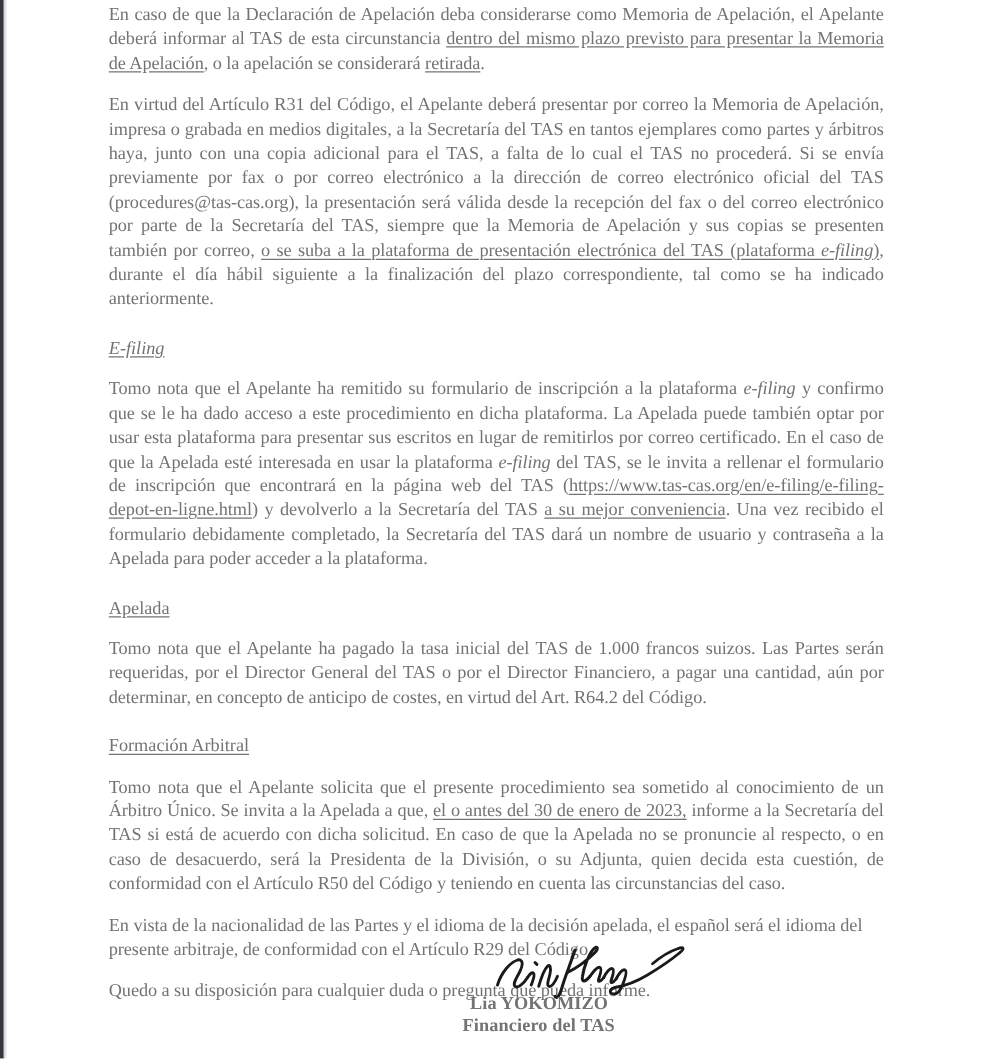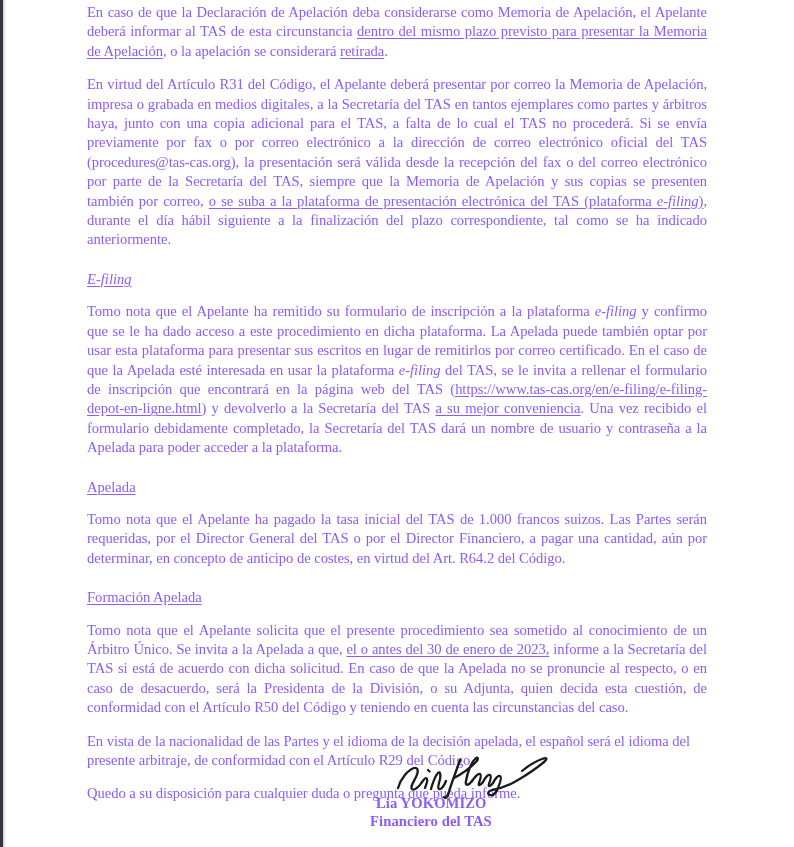--- a/index.html
+++ b/index.html
@@ -7,21 +7,21 @@
     padding: 0;
     background: #ffffff;
   }
   .page {
     position: relative;
     width: 794px;
     height: 847px;
     background: #ffffff;
     overflow: hidden;
     font-family: "Liberation Serif", "DejaVu Serif", serif;
-    color: #8b5cf6;
+    color: #737373;
   }
   
   .scan-edge {
     position: absolute;
     left: 0;
     top: 0;
     width: 3px;
     height: 847px;
     background: #33363c;
   }
@@ -100,21 +100,21 @@
       <h3 class="section-heading ital">E-filing</h3>
       <p class="para"><span>Tomo nota que el Apelante ha remitido su formulario de inscripción a la plataforma </span><span class="i">e-filing</span><span> y confirmo que se le ha dado acceso a este procedimiento en dicha plataforma. La Apelada puede también optar por usar esta plataforma para presentar sus escritos en lugar de remitirlos por correo certificado. En el caso de que la Apelada esté interesada en usar la plataforma </span><span class="i">e-filing</span><span> del TAS, se le invita a rellenar el formulario de inscripción que encontrará en la página web del TAS (</span><span class="u">https://www.tas-cas.org/en/e-filing/e-filing-depot-en-ligne.html</span><span>) y devolverlo a la Secretaría del TAS </span><span class="b u">a su mejor conveniencia</span><span>. Una vez recibido el formulario debidamente completado, la Secretaría del TAS dará un nombre de usuario y contraseña a la Apelada para poder acceder a la plataforma.</span></p>
     </div>
 
     <div class="hblock">
       <h3 class="section-heading">Apelada</h3>
       <p class="para"><span>Tomo nota que el Apelante ha pagado la tasa inicial del TAS de 1.000 francos suizos. Las Partes serán requeridas, por el Director General del TAS o por el Director Financiero, a pagar una cantidad, aún por determinar, en concepto de anticipo de costes, en virtud del Art. R64.2 del Código.</span></p>
     </div>
 
     <div class="hblock">
-      <h3 class="section-heading">Formación Apelada</h3>
+      <h3 class="section-heading">Formación Arbitral</h3>
       <p class="para"><span>Tomo nota que el Apelante solicita que el presente procedimiento sea sometido al conocimiento de un Árbitro Único. Se invita a la Apelada a que, </span><span class="b u">el o antes del 30 de enero de 2023,</span><span> informe a la Secretaría del TAS si está de acuerdo con dicha solicitud. En caso de que la Apelada no se pronuncie al respecto, o en caso de desacuerdo, será la Presidenta de la División, o su Adjunta, quien decida esta cuestión, de conformidad con el Artículo R50 del Código y teniendo en cuenta las circunstancias del caso.</span></p>
     </div>
 
     <div class="hblock">
       <p class="para nojust"><span>En vista de la nacionalidad de las Partes y el idioma de la decisión apelada, el español será el idioma del presente arbitraje, de conformidad con el Artículo R29 del Código.</span></p>
     </div>
 
     <p class="para nojust closing">Quedo a su disposición para cualquier duda o pregunta que pueda informe.</p>
 
   </div>

